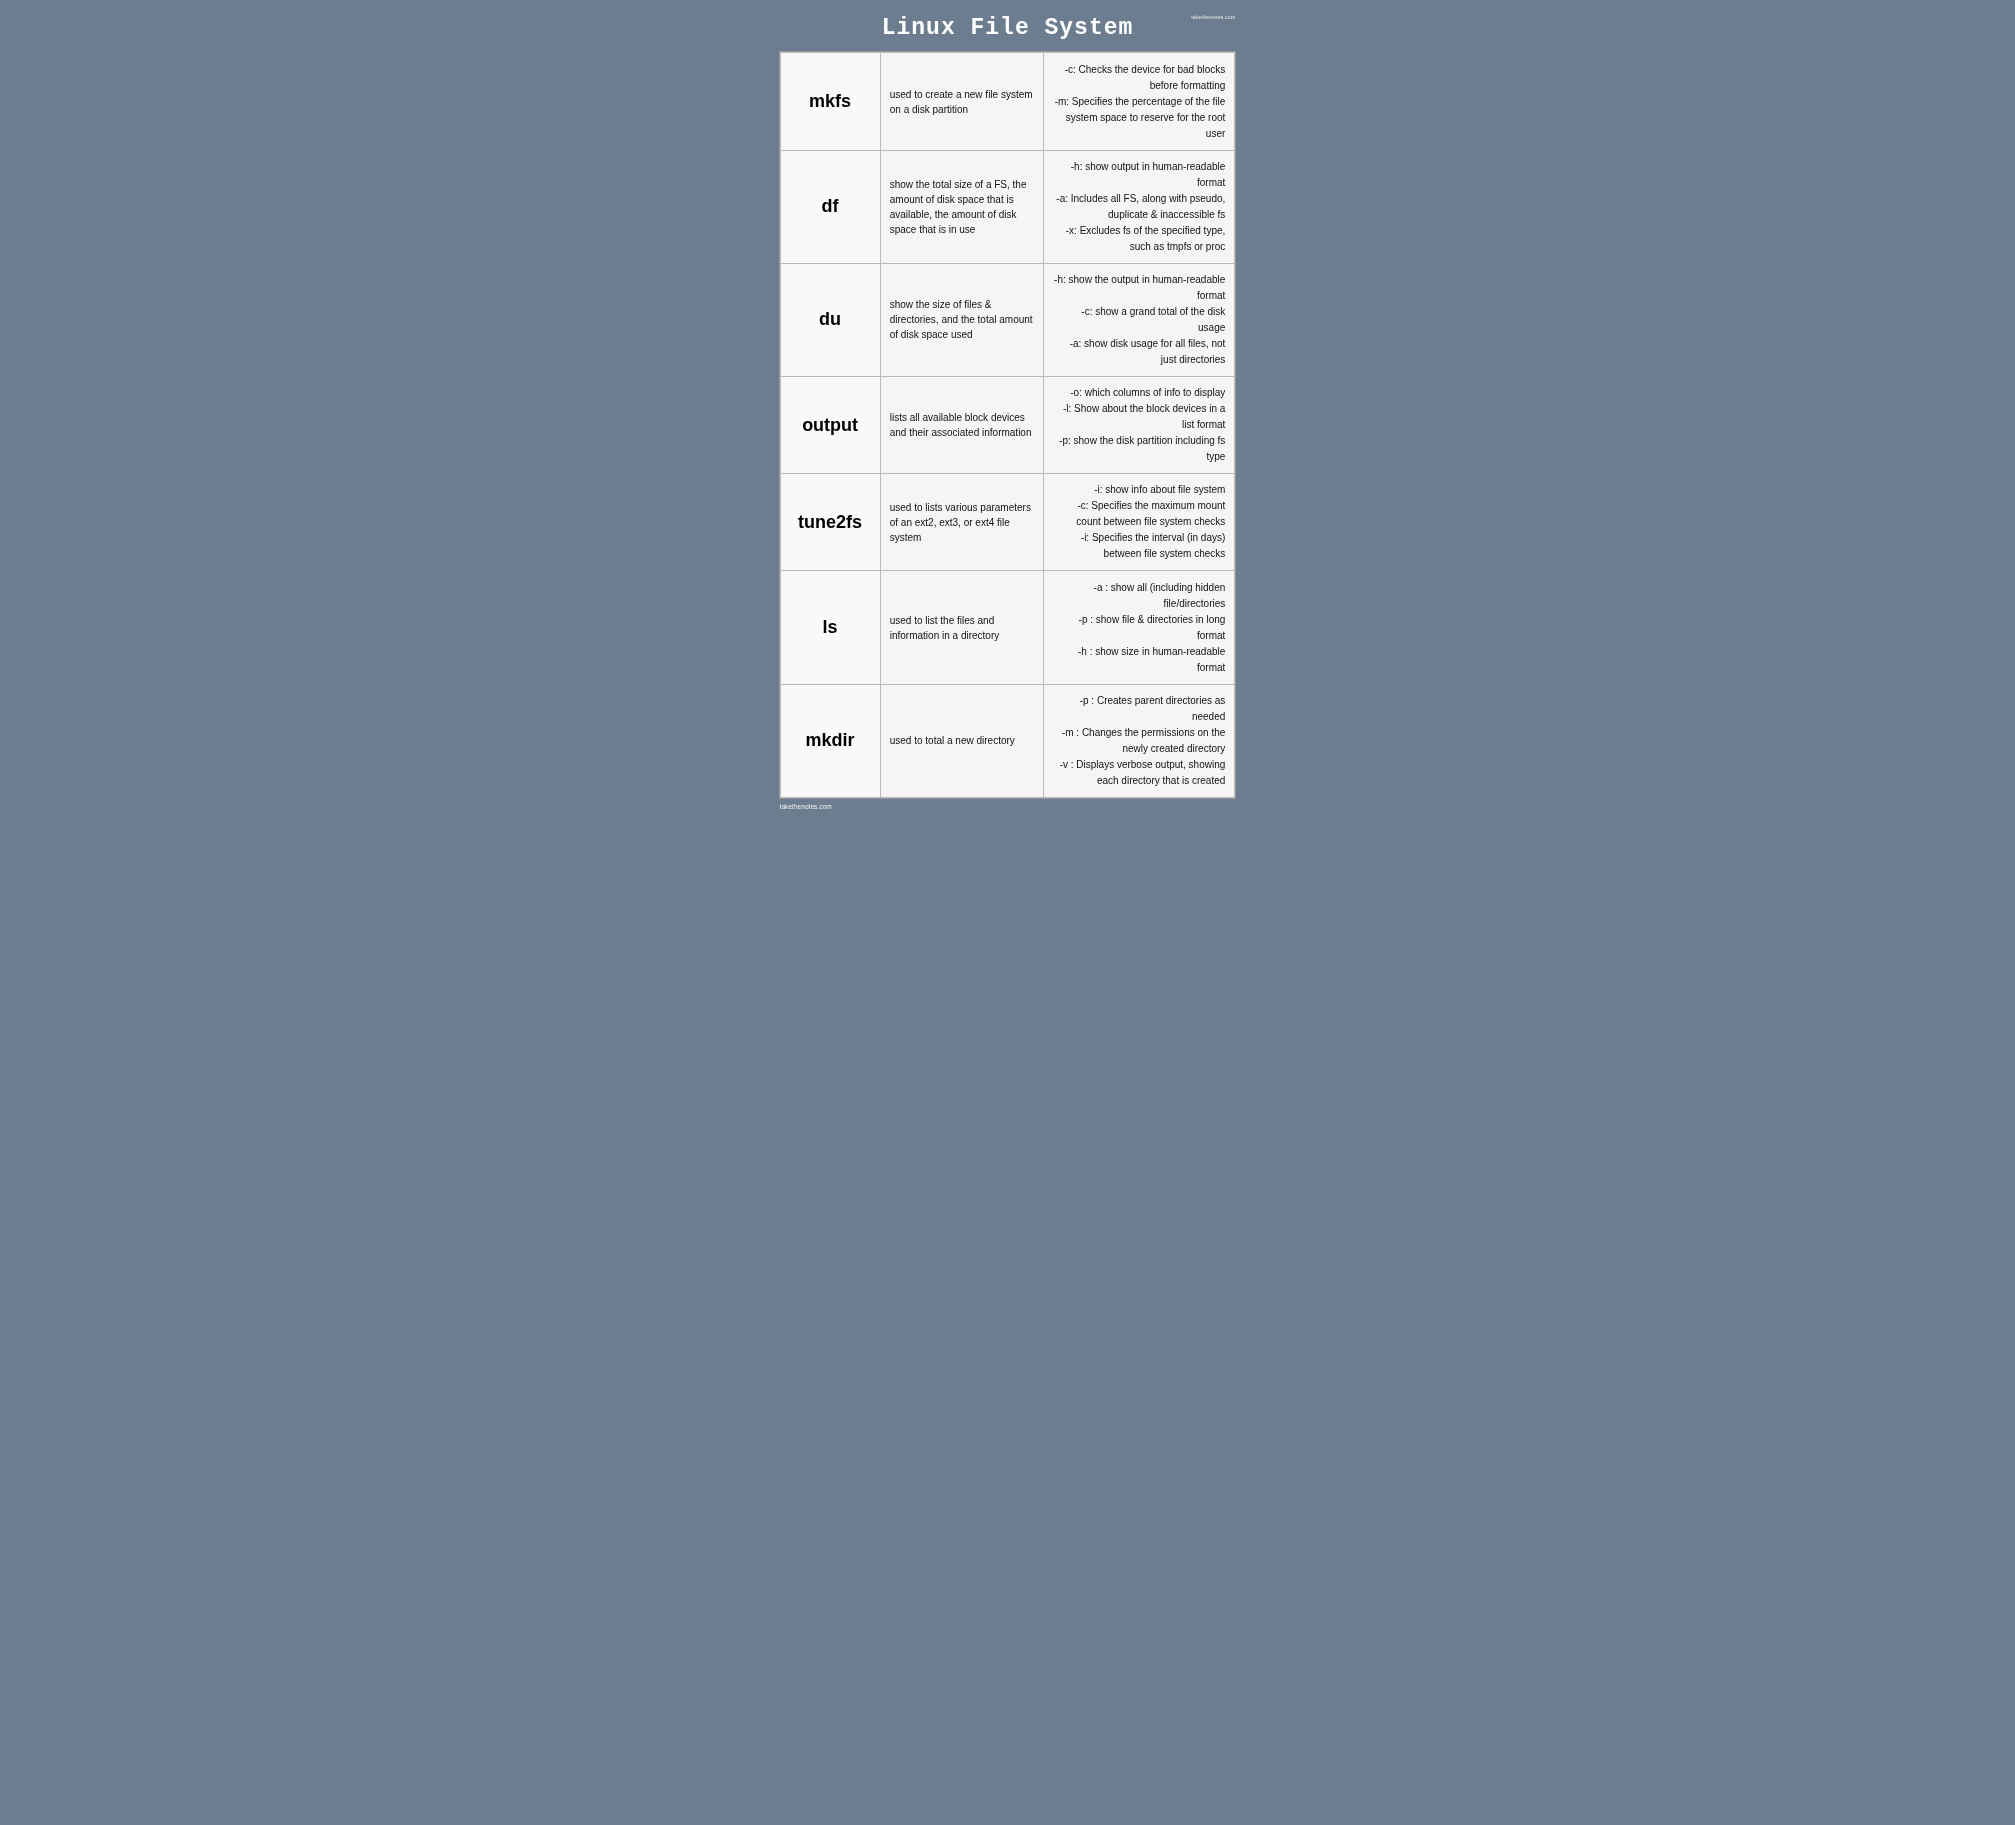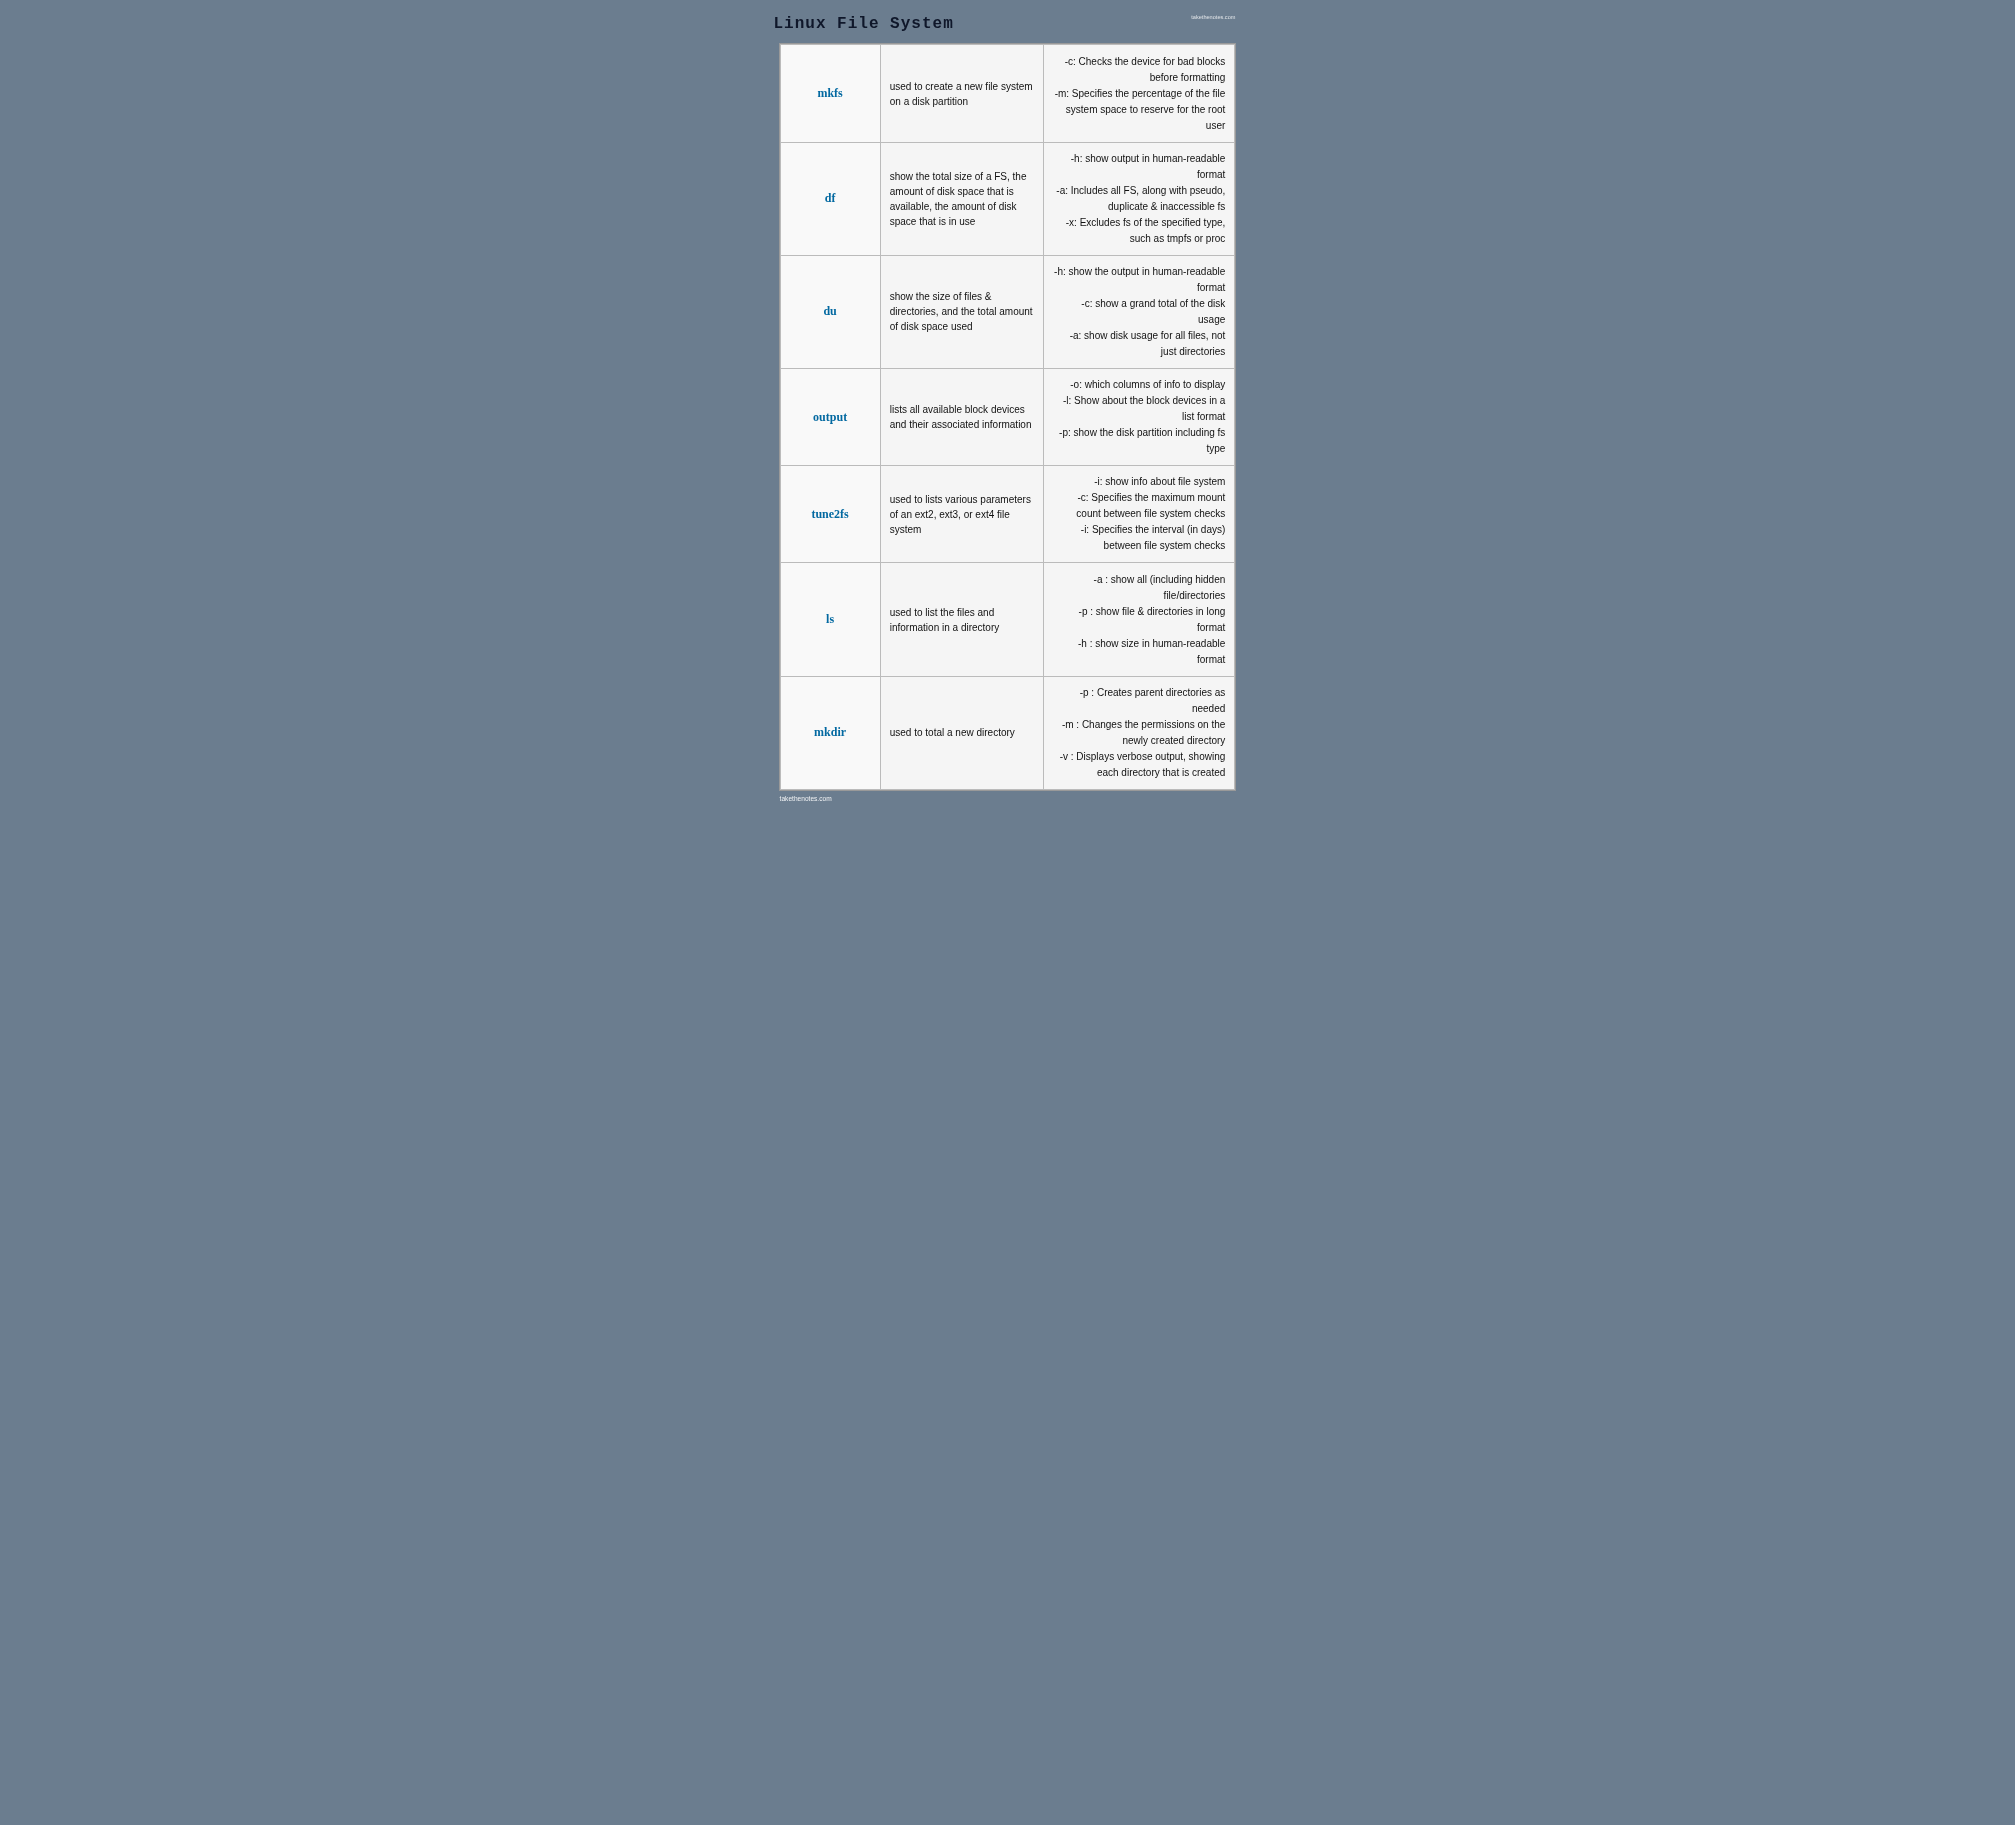--- a/index.html
+++ b/index.html
@@ -26,23 +26,24 @@
 
     .container {
       position: relative;
       max-width: 468px;
       margin: 0 auto;
       background-color: #6b7d8f;
       padding: 5.1px 0 15.2px 0;
     }
 
     .page-title {
-      font-size: 16px;
+      text-align: center;
+      font-size: 23px;
       font-weight: bold;
-      color: #0f172a;
+      color: #ffffff;
       margin-bottom: 10.2px;
       letter-spacing: 1px;
       font-family: 'Courier New', monospace;
     }
 
     .table-wrapper {
       background-color: #f5f5f5;
       border: 1px solid #999;
       margin: 0 5.1px;
     }
@@ -54,24 +55,24 @@
 
     td {
       border: 0.5px solid #bbb;
       vertical-align: middle;
       padding: 8.1px 9.1px;
     }
 
     .cmd-col {
       width: 22%;
       text-align: center;
-      font-family: Liberation Serif, serif;
-      font-size: 12px;
+      font-family: Liberation Sans, sans-serif;
+      font-size: 18px;
       font-weight: bold;
-      color: #0369a1;
+      color: #000000;
       background-color: #f9f9f9;
     }
 
     .desc-col {
       width: 36%;
       font-size: 10px;
       color: #111;
       font-family: Arial, sans-serif;
       line-height: 1.5;
     }

